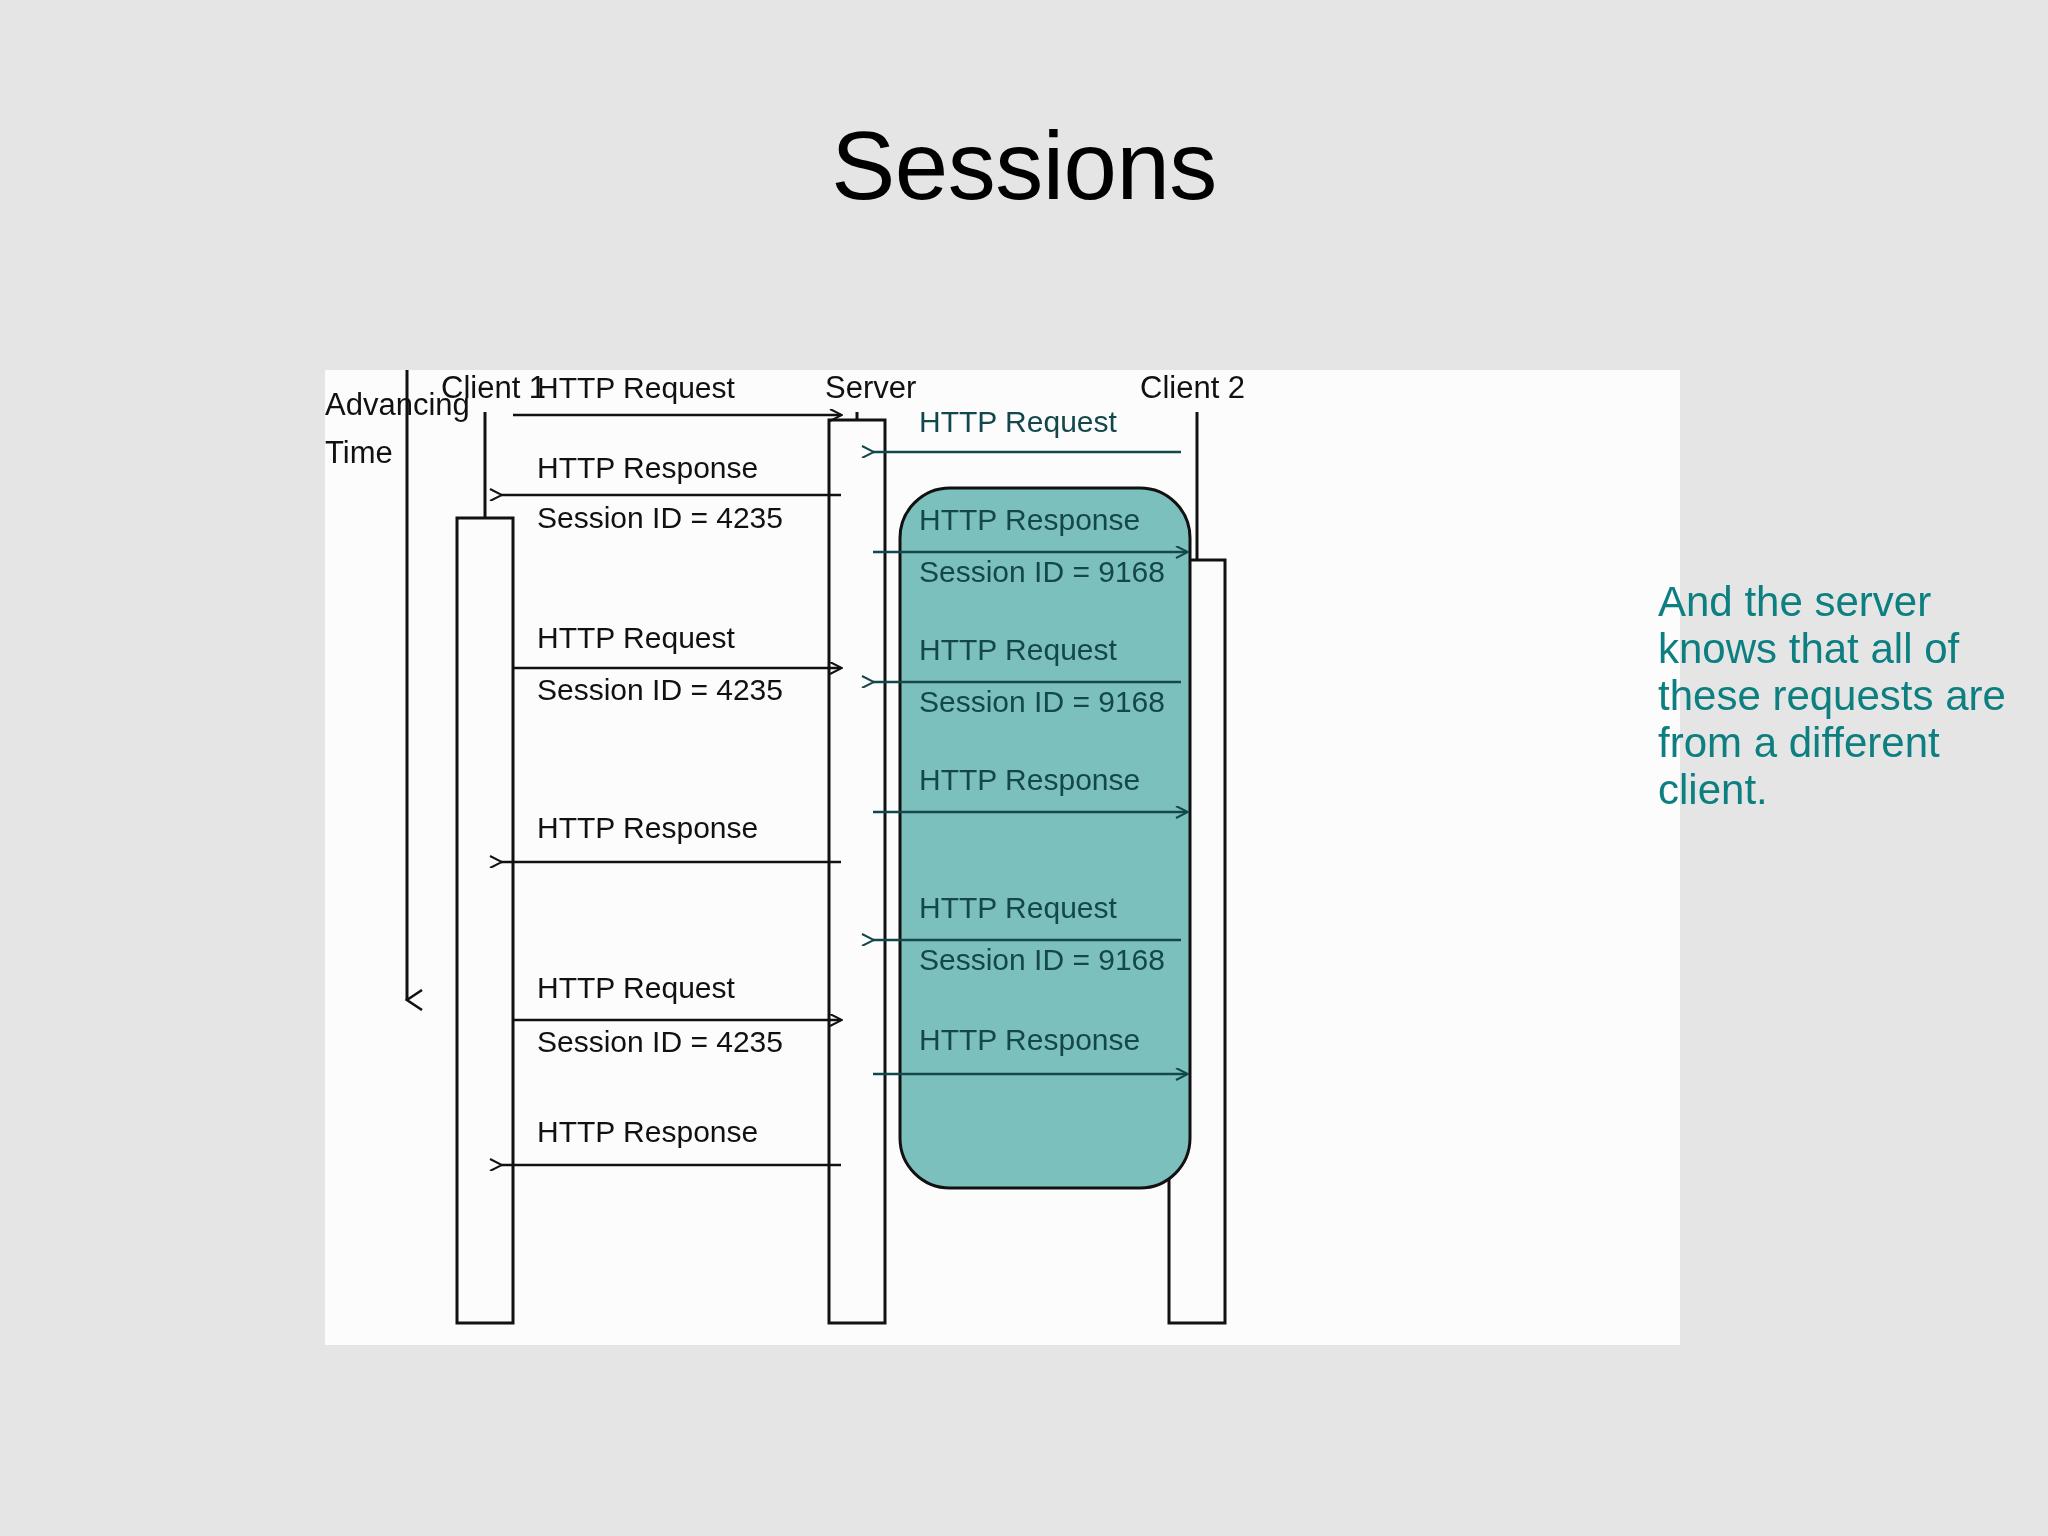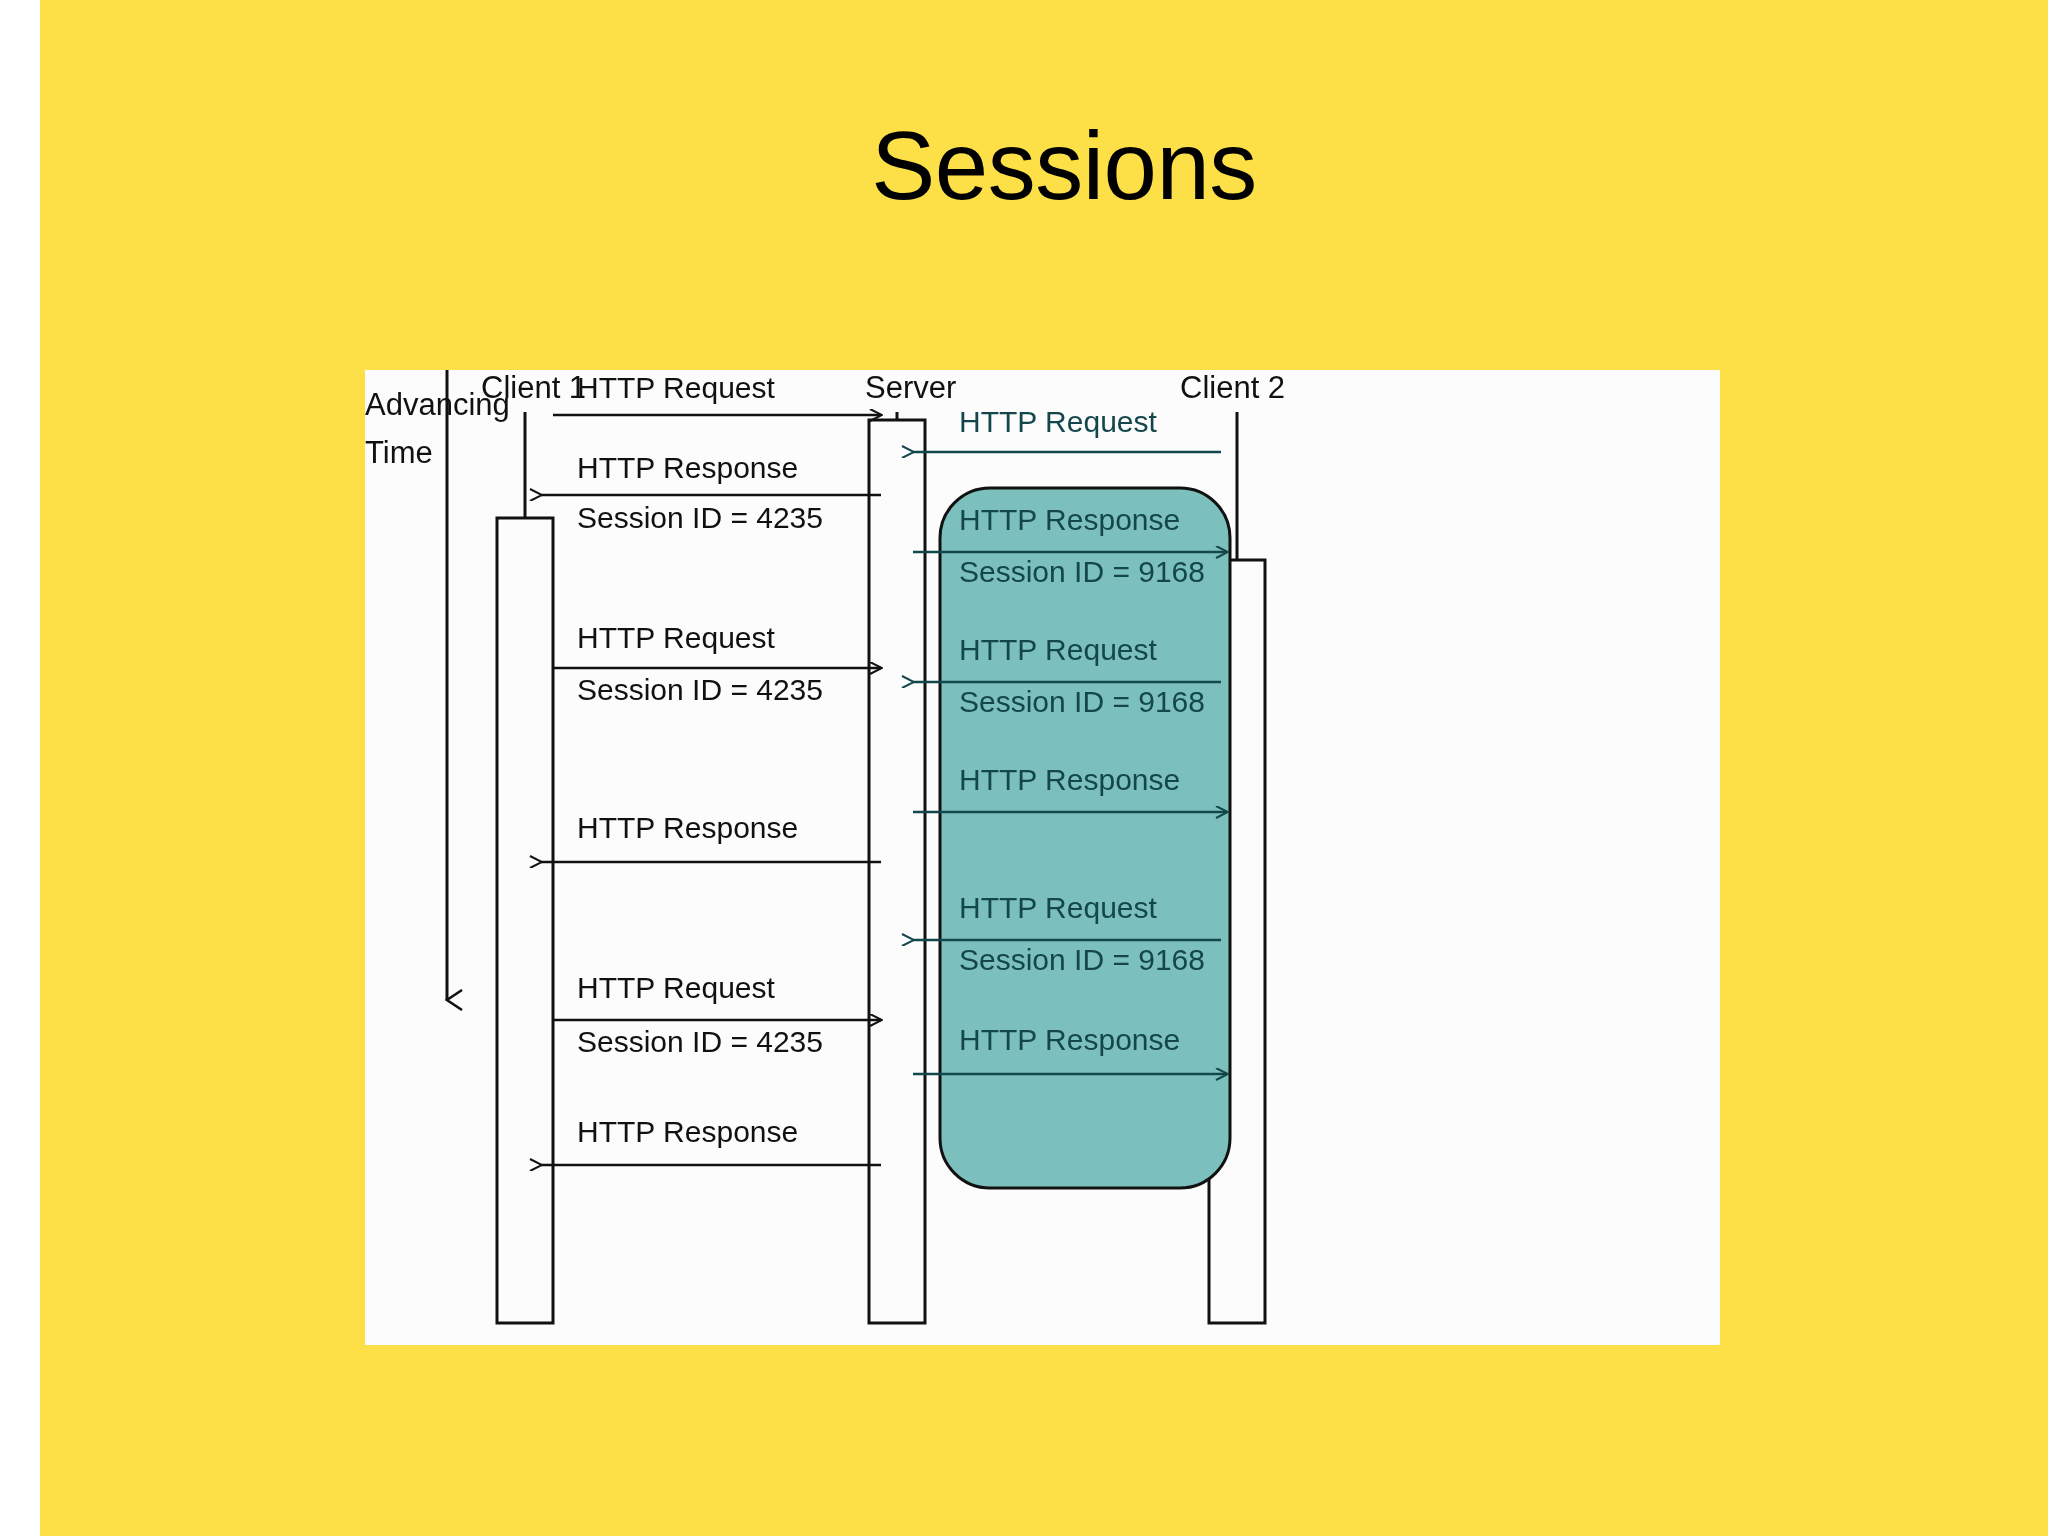--- a/index.html
+++ b/index.html
@@ -10,22 +10,21 @@
   body {
     width: 2048px;
     height: 1536px;
     overflow: hidden;
     font-family: "Liberation Sans", sans-serif;
     position: relative;
   }
   #slide {
     position: absolute;
     inset: 0;
-    background: #fde047;
-    margin-left: 40px;
+    background: #e5e5e5;
   }
   #slide-title {
     position: absolute;
     left: 0;
     top: 118px;
     width: 2048px;
     text-align: center;
     font-family: "Liberation Sans", sans-serif;
     font-size: 96px;
     font-weight: 400;
@@ -173,14 +172,15 @@
       <line x1="856" y1="570" x2="548" y2="570" stroke="#14474b" stroke-width="2.5" marker-end="url(#ahLt)"></line>
 
       <text class="dg-label-teal" x="594" y="600">Session ID = 9168</text>
 
       <text class="dg-label-teal" x="594" y="680">HTTP Response</text>
       <line x1="548" y1="704" x2="862" y2="704" stroke="#14474b" stroke-width="2.5" marker-end="url(#ahRt)"></line>
 
     </svg>
   </div>
 
+  <div id="annotation">And the server knows that all of these requests are from a different client.</div>
 
 </div>
 
 </body></html>

